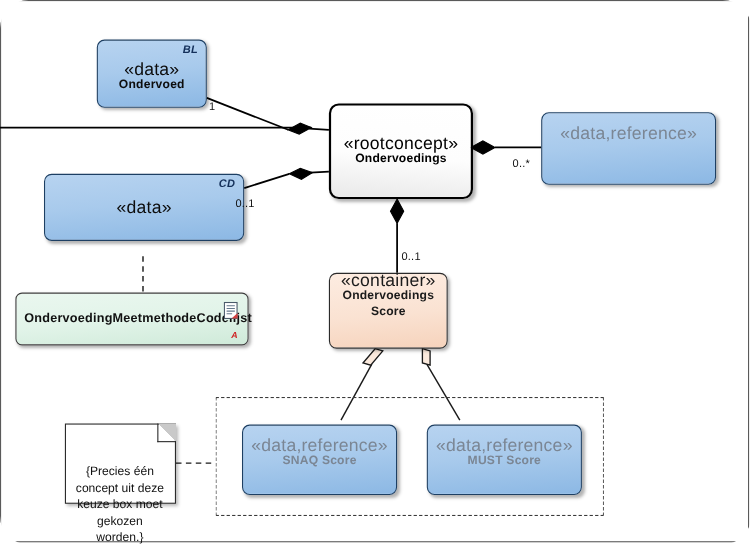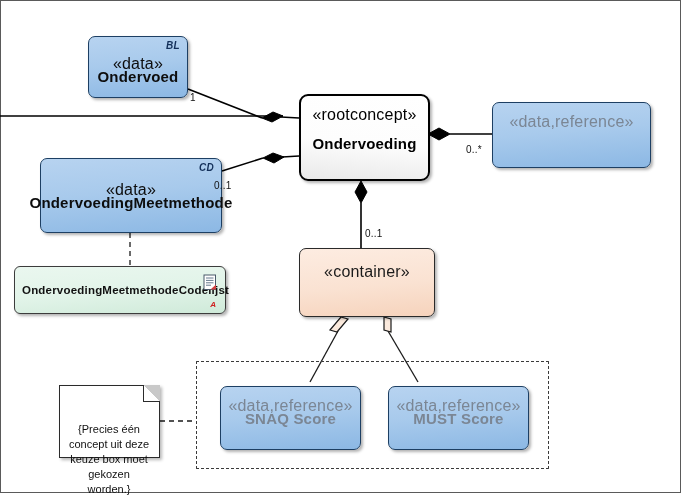--- a/index.html
+++ b/index.html
@@ -9,20 +9,21 @@
   }
   body {
     font-family: "Liberation Sans", sans-serif;
   }
   #canvas {
     position: relative;
     width: 683px;
     height: 495px;
     background: #ffffff;
     overflow: hidden;
+    border-radius: 26px;
   }
   #frame-border {
     position: absolute;
     left: 0; top: 0;
     width: 681px;
     height: 493px;
     border: 1px solid #5a5a5a;
     box-sizing: border-box;
     pointer-events: none;
   }
@@ -45,21 +46,21 @@
     justify-content: flex-start;
     text-align: center;
     box-shadow: 2px 2px 3px rgba(0,0,0,0.30);
   }
   .node .stereo {
     font-size: 16px;
     line-height: 13px;
     letter-spacing: 0.2px;
   }
   .node .nm {
-    font-size: 15px;
+    font-size: 11px;
     font-weight: bold;
     line-height: 14px;
     letter-spacing: 0.2px;
   }
 
   
   .blue {
     background: linear-gradient(175deg, #b7d3f0 0%, #a8caec 45%, #8cb8e4 100%);
     border: 1.6px solid #1d3f63;
     color: #0d0d0d;
@@ -219,50 +220,50 @@
       <line x1="160" y1="421" x2="196" y2="421" stroke="#1a1a1a" stroke-width="1.3" stroke-dasharray="5,4"></line>
     </g>
   </svg>
 
   <div class="node blue" style="left:88px; top:36px; width:100px; height:62px; padding-top:20px;">
     <span class="corner-tag">BL</span>
     <span class="stereo">«data»</span>
     <span class="nm">Ondervoed</span>
   </div>
 
-  <div class="node white" style="left:299px; top:94px; width:131px; height:87px; padding-top:12px;gap:16px;">
+  <div class="node white" style="left:299px; top:94px; width:131px; height:87px; padding-top:28px;">
     <span class="stereo">«rootconcept»</span>
-    <span class="nm">Ondervoeding</span>
+    <span class="nm">Ondervoedings</span>
   </div>
 
   <div class="node blue dim" style="left:492px; top:102px; width:159px; height:66px; padding-top:12px;">
     <span class="stereo">«data,reference»</span>
   </div>
 
-  <div class="node blue" style="left:40px; top:158px; width:182px; height:75px; padding-top:24px;">
+  <div class="node blue" style="left:40px; top:158px; width:182px; height:61px; padding-top:24px;">
     <span class="corner-tag">CD</span>
     <span class="stereo">«data»</span>
-    <span class="nm">OndervoedingMeetmethode</span>
   </div>
 
   <div class="node green" style="left:14px; top:266px; width:212px; height:48px;">
     <span class="nm">OndervoedingMeetmethodeCodelijst</span>
     <svg class="doc-icon" viewBox="0 0 15 17" xmlns="http://www.w3.org/2000/svg">
       <rect x="1" y="1" width="11.5" height="14.5" fill="#ffffff" stroke="#4a5a6a" stroke-width="1"></rect>
       <line x1="3" y1="4" x2="10.5" y2="4" stroke="#64788c" stroke-width="1"></line>
       <line x1="3" y1="6.4" x2="10.5" y2="6.4" stroke="#64788c" stroke-width="1"></line>
       <line x1="3" y1="8.8" x2="10.5" y2="8.8" stroke="#64788c" stroke-width="1"></line>
       <line x1="3" y1="11.2" x2="8" y2="11.2" stroke="#64788c" stroke-width="1"></line>
       <path d="M7.5 15.5 L13 10.5 L13 15.5 Z" fill="#d13f3f"></path>
     </svg>
     <span class="mini-a">A</span>
   </div>
 
-  <div class="node peach" style="left:299px; top:248px; width:136px; height:69px; padding-top:16px;">
+  <div class="node peach" style="left:299px; top:248px; width:108px; height:69px; padding-top:0;">
     <span class="stereo">«container»</span>
+    <span class="nm">Ondervoedings Score</span>
   </div>
 
   <div class="choice-box" style="left:196px; top:361px; width:353px; height:108px;"></div>
 
   <div class="node blue dim" style="left:220px; top:386px; width:141px; height:64px; padding-top:12px;">
     <span class="stereo">«data,reference»</span>
     <span class="nm">SNAQ Score</span>
   </div>
 
   <div class="node blue dim" style="left:388px; top:386px; width:141px; height:64px; padding-top:12px;">

